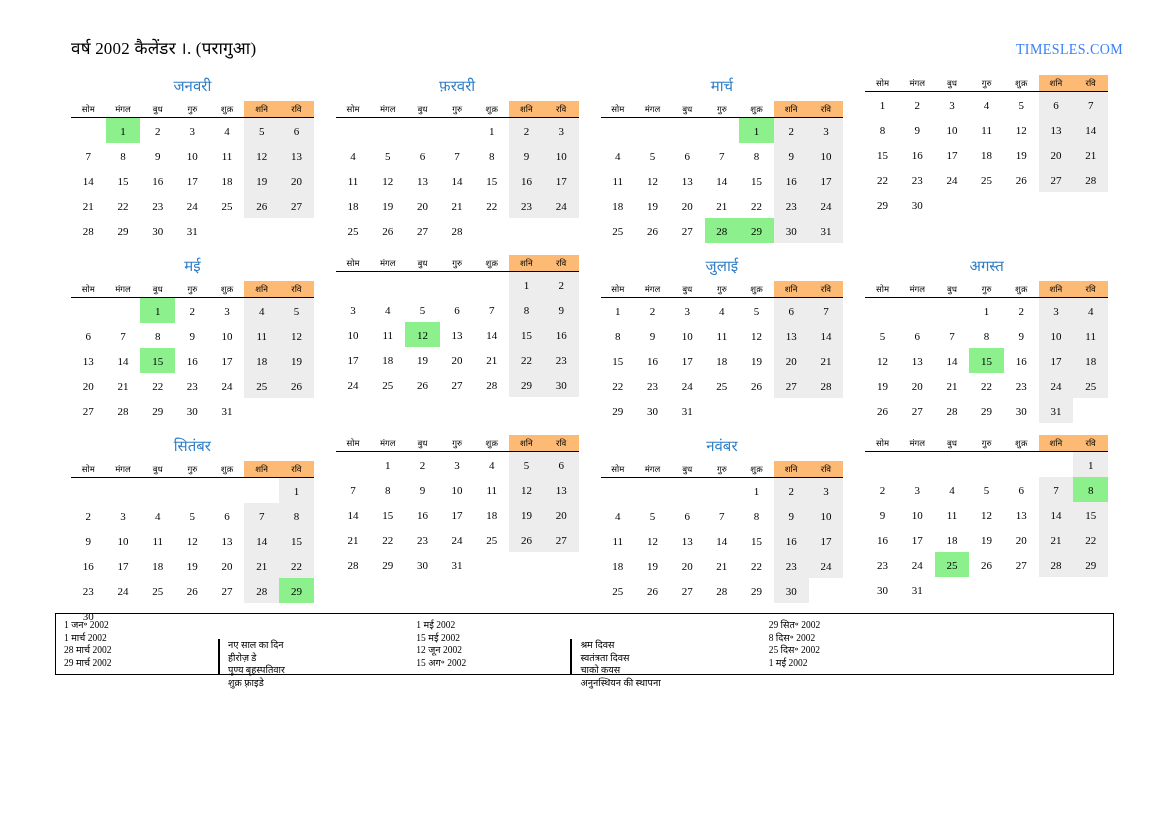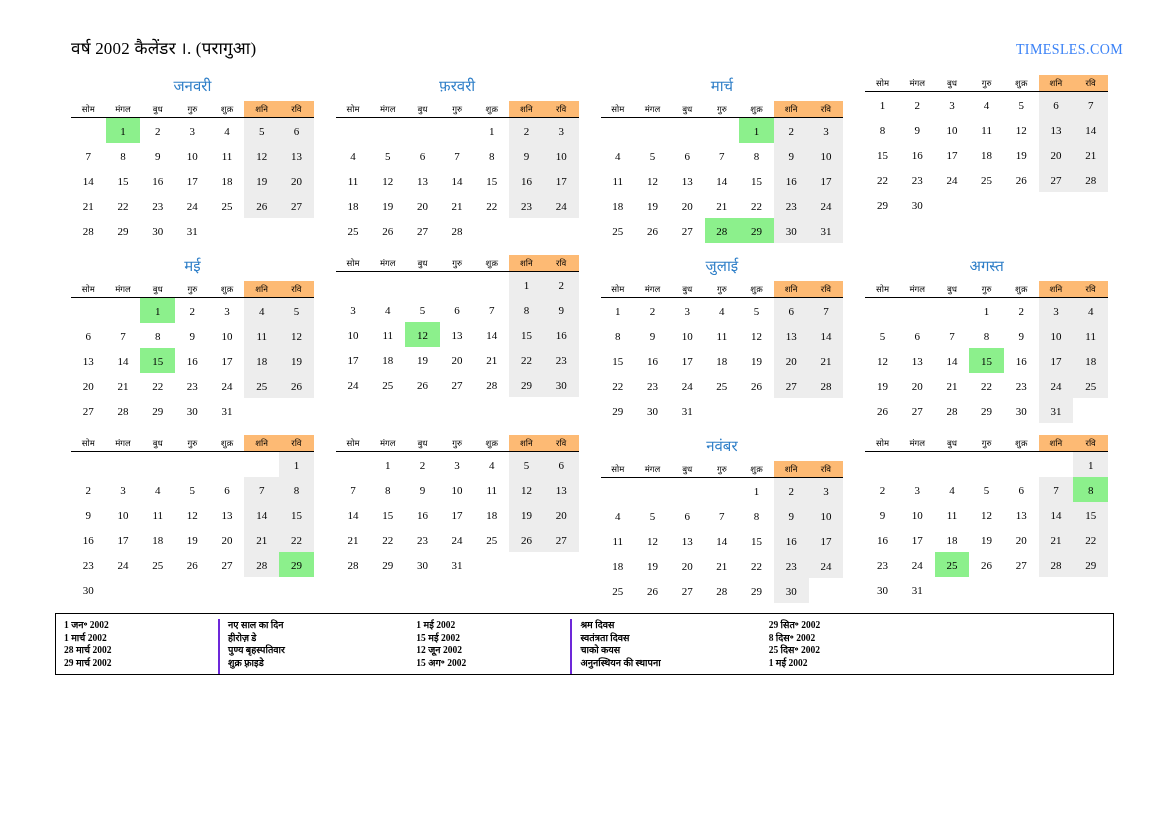--- a/index.html
+++ b/index.html
@@ -105,29 +105,29 @@
     padding: 5px 0 0 0;
   }
   .legend-dates {
     width: 46%;
     padding-left: 8px;
     box-sizing: border-box;
   }
   .legend-names {
     width: 54%;
     box-sizing: border-box;
-    border-left: 2px solid #6d28d9;
+    border-left: 2px solid #000000;
     padding-left: 8px;
+    margin-top: 20px;
   }
   .legend-line {
     font-size: 9.5px;
     line-height: 12.5px;
     white-space: nowrap;
     color: #000;
-    font-weight: bold;
   }
 </style>
 </head>
 <body>
 
 <div class="page">
 
   <div class="header">
     <div class="doc-title">वर्ष 2002 कैलेंडर ।. (परागुआ)</div>
     <div class="site-link">TIMESLES.COM</div>
@@ -630,20 +630,21 @@
               <td>28</td>
               <td>29</td>
               <td>30</td>
               <td class="weekend">31</td>
               <td class="empty">&nbsp;</td>
             </tr>
           </tbody>
         </table>
       </div>
       <div class="month">
+        <div class="month-name">सितंबर</div>
         <table class="month-table">
           <thead>
             <tr>
               <th>सोम</th>
               <th>मंगल</th>
               <th>बुध</th>
               <th>गुरु</th>
               <th>शुक्र</th>
               <th class="weekend-head">शनि</th>
               <th class="weekend-head">रवि</th>

